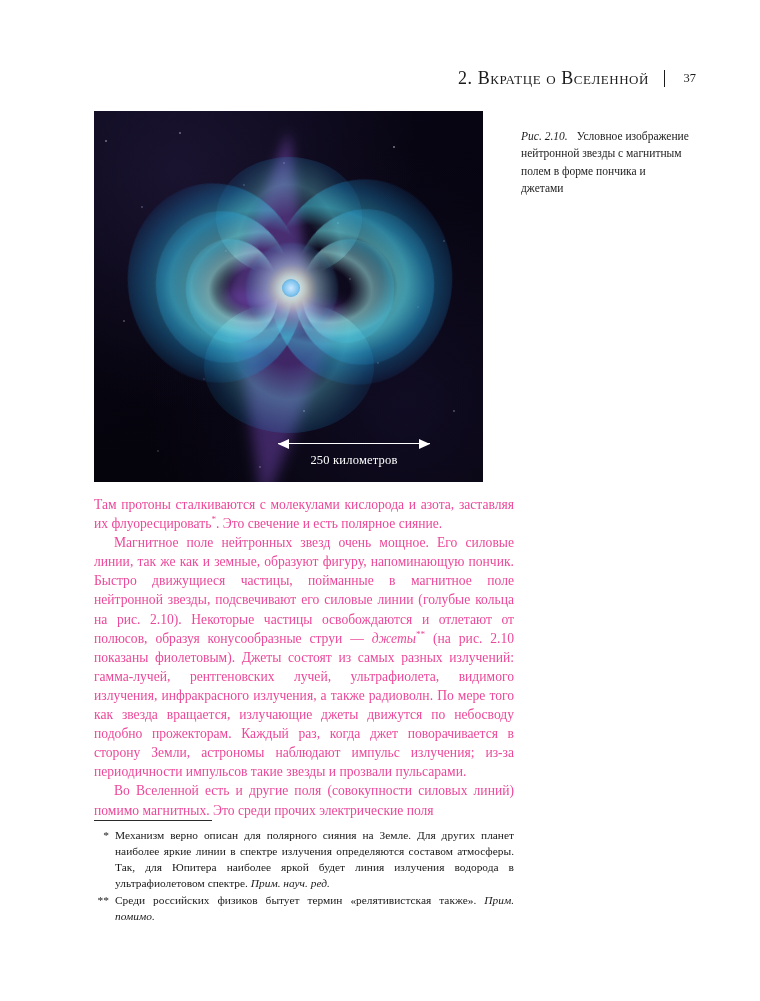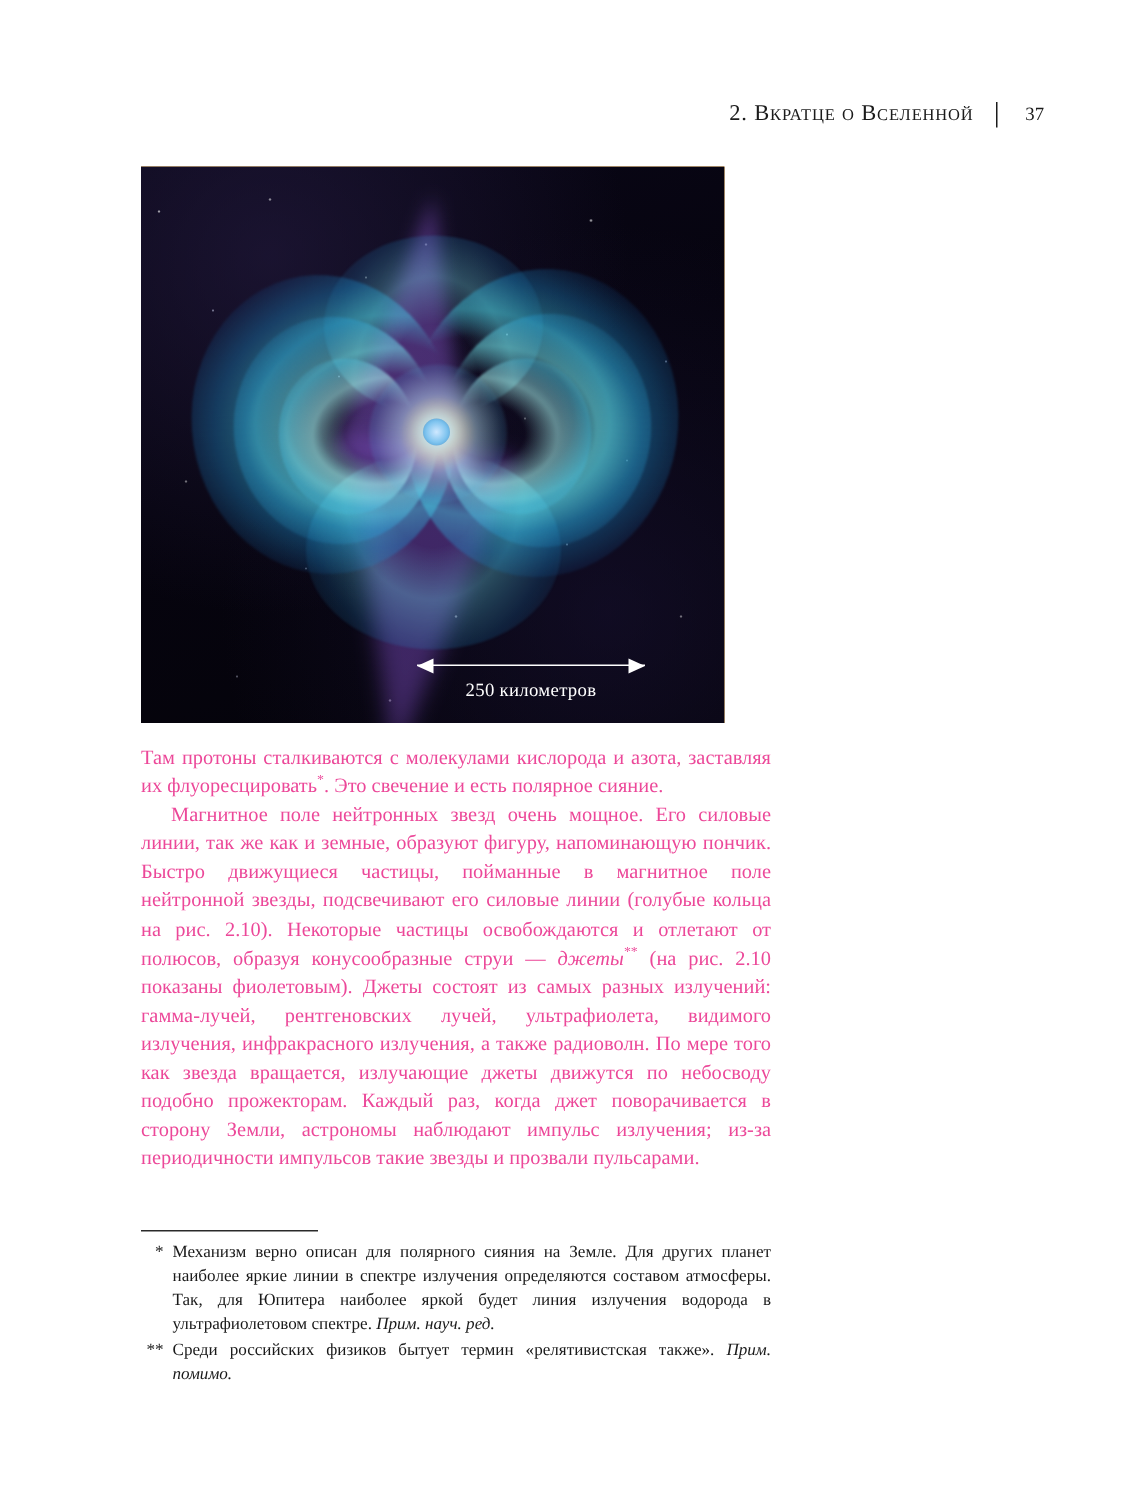--- a/index.html
+++ b/index.html
@@ -25,21 +25,21 @@
   .running-head {
     position: absolute;
     top: 68px;
     right: 64px;
     display: flex;
     align-items: center;
     gap: 0;
     font-family: "Liberation Serif", serif;
   }
   .running-head .rh-title {
-    font-size: 15px;
+    font-size: 18px;
     letter-spacing: 0.55px;
     color: #1b1b1b;
     font-variant: small-caps;
     white-space: nowrap;
   }
   .running-head .rh-rule {
     width: 1px;
     height: 17px;
     background: #1b1b1b;
     margin: 0 13px 0 15px;
@@ -52,21 +52,21 @@
   }
 
   
   .figure {
     position: absolute;
     left: 94px;
     top: 111px;
     width: 389px;
     height: 371px;
     overflow: hidden;
-    background: #a16207;
+    background: #a21caf;
   }
   .fig-sky {
     position: absolute;
     inset: 0;
     background:
       radial-gradient(circle at 22% 16%, rgba(40,30,70,0.55) 0%, rgba(10,6,22,0) 55%),
       radial-gradient(circle at 80% 80%, rgba(28,20,58,0.5) 0%, rgba(8,5,18,0) 60%),
       linear-gradient(160deg, #0a0718 0%, #06040f 45%, #040309 100%);
   }
   
@@ -312,26 +312,30 @@
     <div class="star-dot"></div>
 
     <div class="scale-bar">
       <div class="scale-arrow-line"></div>
       <div class="scale-arrow-left"></div>
       <div class="scale-arrow-right"></div>
       <div class="scale-label">250 километров</div>
     </div>
   </div>
 
+  <div class="caption">
+    <span class="cap-num">Рис. 2.10.</span><span class="cap-gap"></span><span>Условное изобра­жение нейтронной звезды с магнитным полем в форме пончика и джетами</span>
+  </div>
 
   <div class="body-text">
     <p class="no-indent"><span>Там протоны сталкиваются с молекулами кислорода и азота, заставляя их флуоресцировать</span><sup>*</sup><span>. Это свечение и есть полярное сияние.</span></p>
 
     <p><span>Магнитное поле нейтронных звезд очень мощное. Его силовые линии, так же как и земные, образуют фигуру, напоминающую пончик. Быстро движущиеся частицы, пойманные в магнитное поле нейтронной звезды, подсвечивают его силовые линии (голубые кольца на рис. 2.10). Некоторые частицы освобождаются и отлетают от полюсов, образуя конусообразные струи — </span><i>джеты</i><sup>**</sup><span> (на рис. 2.10 показаны фиолетовым). Джеты состоят из самых разных излучений: гамма-лучей, рентгеновских лучей, ультрафиолета, видимого излучения, инфракрасного излучения, а также радиоволн. По мере того как звезда вращается, излучающие джеты движутся по небосводу подобно прожекторам. Каждый раз, когда джет поворачивается в сторону Земли, астрономы наблюдают импульс излучения; из-за периодичности импульсов такие звезды и прозвали пульсарами.</span></p>
 
+    <p><span>Во Вселенной есть и другие поля (совокупности силовых линий) помимо магнитных. Это среди прочих электрические поля</span></p>
   </div>
 
   <div class="fn-rule"></div>
 
   <div class="footnotes">
     <div class="fn">
       <span class="fn-mark">*</span>
       <span class="fn-body"><span>Механизм верно описан для полярного сияния на Земле. Для других планет наиболее яркие линии в спектре излучения определяются составом атмосферы. Так, для Юпитера наиболее яркой будет линия излучения водорода в ультрафиолетовом спектре. </span><i>Прим. науч. ред.</i></span>
     </div>
     <div class="fn">

